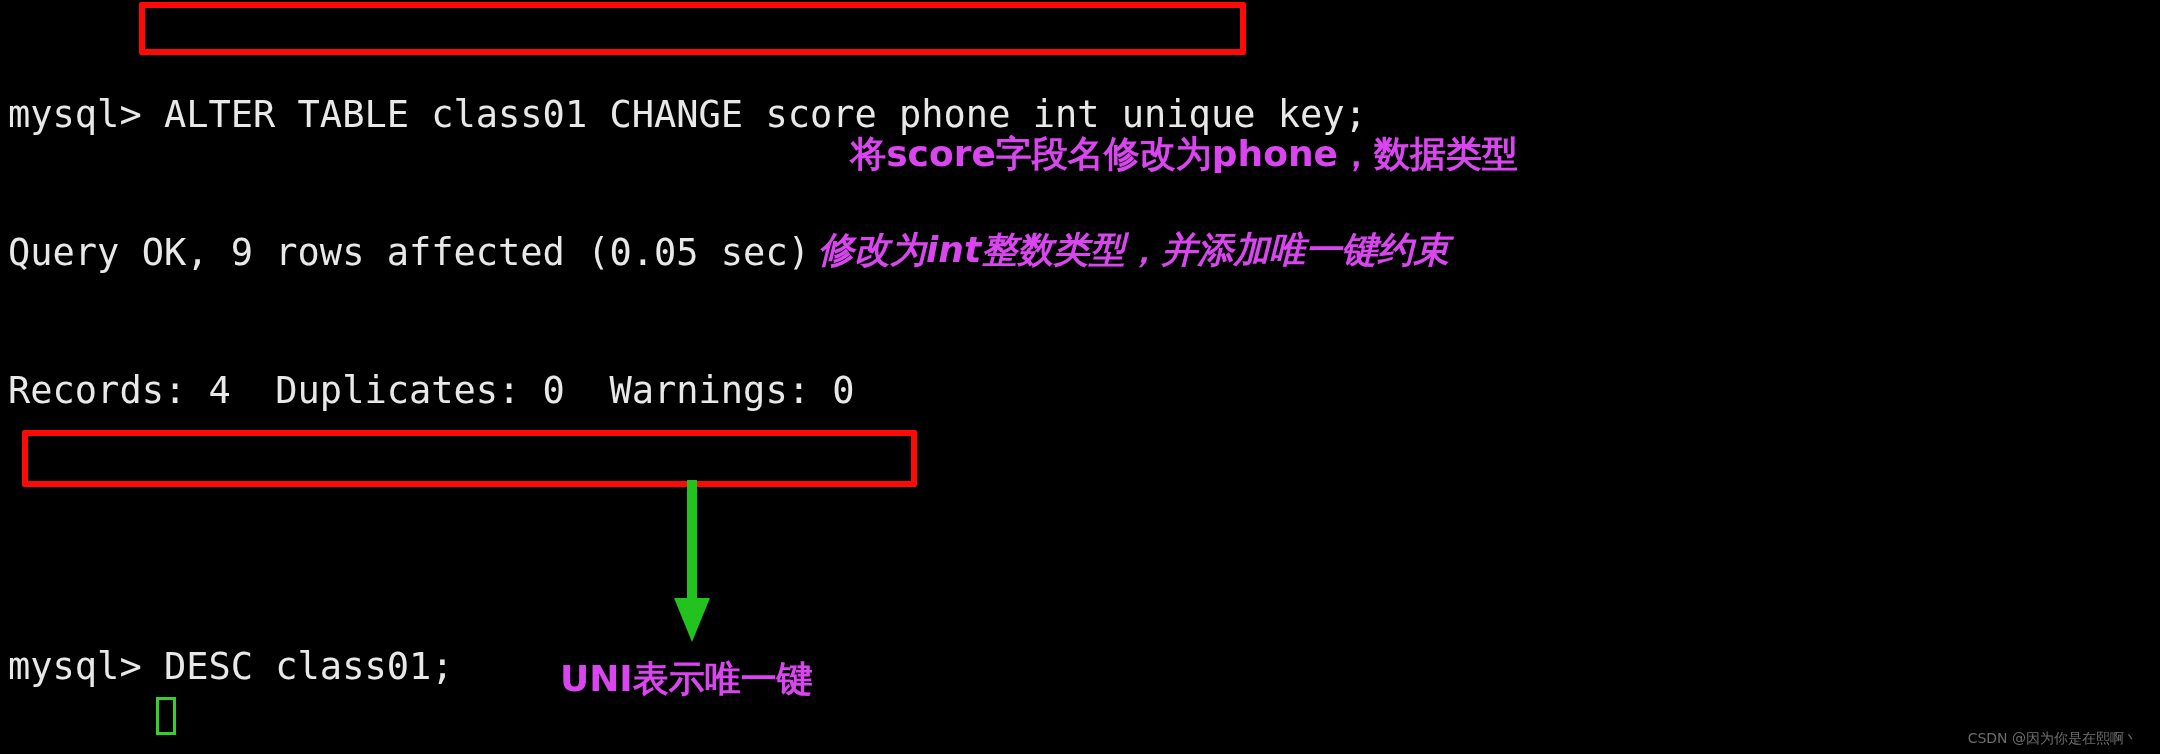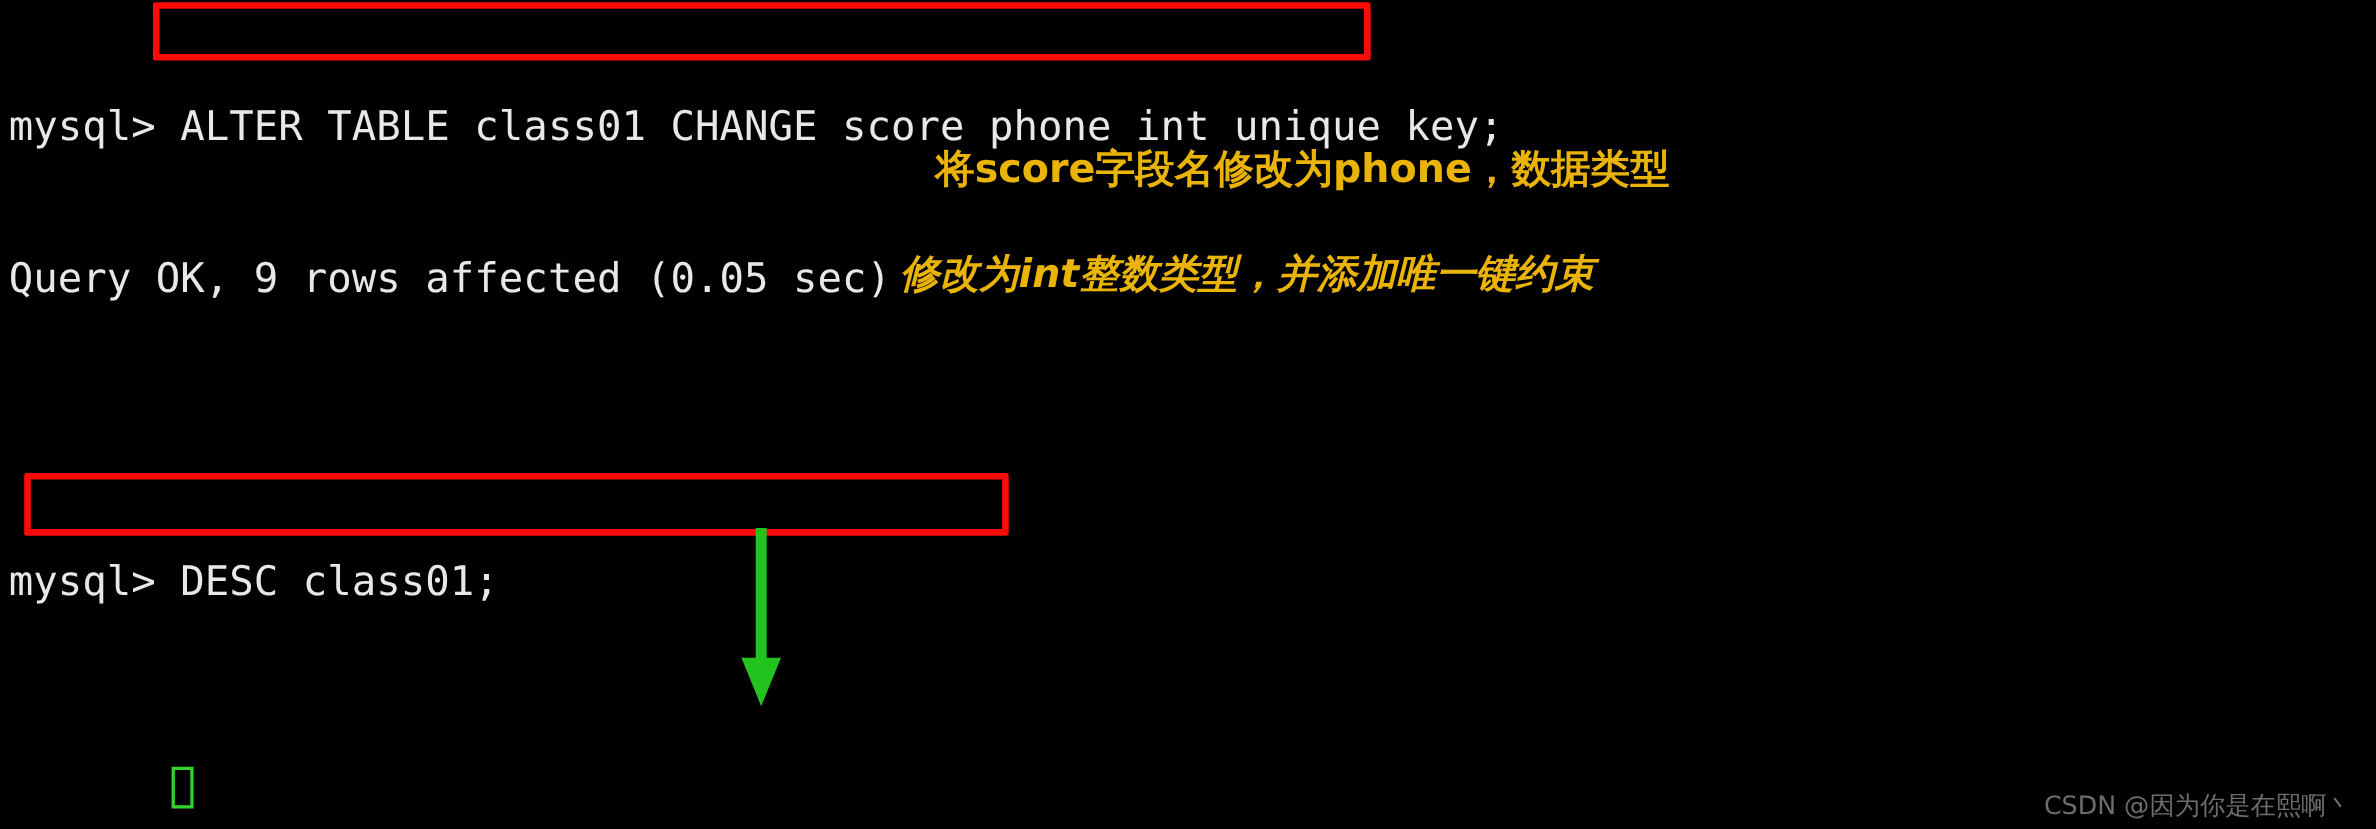--- a/index.html
+++ b/index.html
@@ -35,21 +35,21 @@
   .term .line {
     white-space: pre;
     height: 46px;
     color: #e8e8e8;
   }
   .term .line.blank { color: transparent; }
 
   
   .anno {
     position: absolute;
-    color: #eab308;
+    color: #d946ef;
     font-family: "DejaVu Sans", "Liberation Sans", sans-serif;
     font-weight: 700;
     white-space: pre;
   }
   #anno-top {
     left: 800px;
     top: 82px;
     font-size: 36px;
     line-height: 48px;
   }
@@ -93,32 +93,33 @@
     background: transparent;
   }
 
   
   #watermark {
     position: absolute;
     right: 14px;
     bottom: 6px;
     color: #6d6d6d;
     font-family: "DejaVu Sans", "Liberation Sans", sans-serif;
-    font-size: 23px;
+    font-size: 14px;
     white-space: pre;
   }
 </style>
 </head>
 <body>
 
 <div id="screen">
 
   <div class="term">
     <div class="line">mysql&gt; ALTER TABLE class01 CHANGE score phone int unique key;</div>
     <div class="line">Query OK, 9 rows affected (0.05 sec)</div>
+    <div class="line">Records: 4  Duplicates: 0  Warnings: 0</div>
     <div class="line blank"></div>
     <div class="line">mysql&gt; DESC class01;</div>
     
     
     
     
     
     
     
     
@@ -135,18 +136,19 @@
   <svg id="green-arrow" viewBox="0 0 40 165">
     <rect x="15" y="0" width="10" height="128" fill="#22c31e"></rect>
     <polygon points="2,118 38,118 20,162" fill="#22c31e"></polygon>
   </svg>
 
   <div class="anno" id="anno-top">
     <span class="anno-line-1">将score字段名修改为phone，数据类型</span>
     <span class="anno-line-2">修改为int整数类型，并添加唯一键约束</span>
   </div>
 
+  <div class="anno" id="anno-bottom">UNI表示唯一键</div>
 
   <div id="cursor"></div>
 
   <div id="watermark">CSDN @因为你是在熙啊丶</div>
 
 </div>
 
 </body></html>

